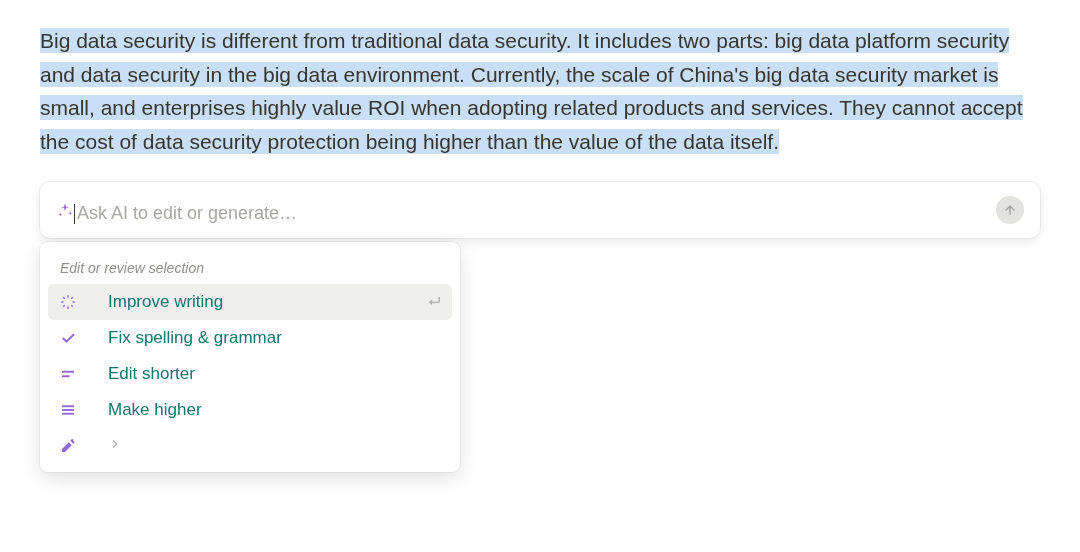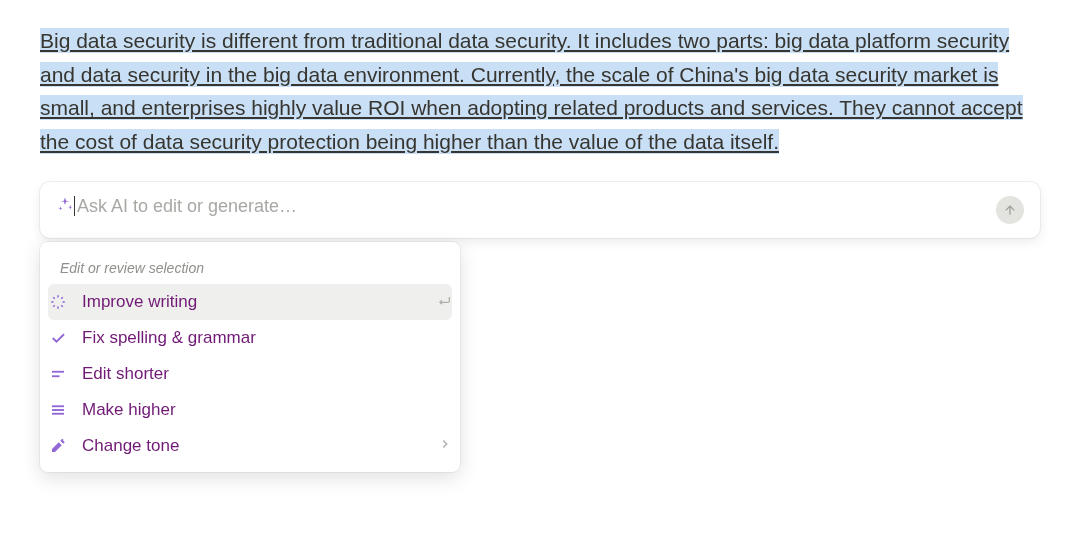--- a/index.html
+++ b/index.html
@@ -17,29 +17,28 @@
       position: relative;
     }
     .selected-text {
       font-size: 21px;
       line-height: 1.6;
       color: #37352f;
     }
     .highlight {
       background: #c9dff5;
       padding: 1px 0;
-      text-decoration: underline;
     }
     .ai-input-container {
       margin-top: 24px;
       background: #fff;
       border-radius: 10px;
       box-shadow: 0 4px 12px rgba(0,0,0,0.08), 0 0 0 1px rgba(0,0,0,0.05);
       display: flex;
-      align-items: flex-start;
+      align-items: flex-end;
       padding: 14px 16px;
       gap: 0;
     }
     .ai-sparkle {
       color: #9168d6;
       flex-shrink: 0;
     }
     .ai-input {
       flex: 1;
       border: none;
@@ -73,26 +72,26 @@
     .menu-header {
       font-size: 14px;
       color: #908f8c;
       padding: 10px 12px 8px;
       font-weight: 500;
       font-style: italic;
     }
     .menu-item {
       display: flex;
       align-items: center;
-      padding: 8px 0;
+      padding: 8px 10px;
       border-radius: 6px;
-      gap: 14px;
+      gap: 30px;
       cursor: pointer;
       font-size: 17px;
-      color: #701a75;
+      color: #0f766e;
     }
     .menu-item.hovered {
       background: #efefee;
     }
     .menu-item-icon {
       width: 20px;
       height: 20px;
       display: flex;
       align-items: center;
       justify-content: center;
@@ -188,21 +187,20 @@
     <span class="menu-item-label">Make higher</span>
   </div>
 
   <div class="menu-item">
     <span class="menu-item-icon">
       <svg width="18" height="18" viewBox="0 0 24 24" fill="currentColor">
         <path d="M17 3l-2 2 4 4 2-2-4-4zM13 7L4 16v4h4l9-9-4-4z"></path>
         <circle cx="18" cy="4" r="1.2"></circle>
       </svg>
     </span>
-    <span class="menu-item-label">Change tone</span>
     <span class="chevron-icon">
       <svg width="14" height="14" viewBox="0 0 24 24" fill="none" stroke="currentColor" stroke-width="2.5">
         <path d="M9 6l6 6-6 6"></path>
       </svg>
     </span>
   </div>
 
 </div>
 
 </body></html>

